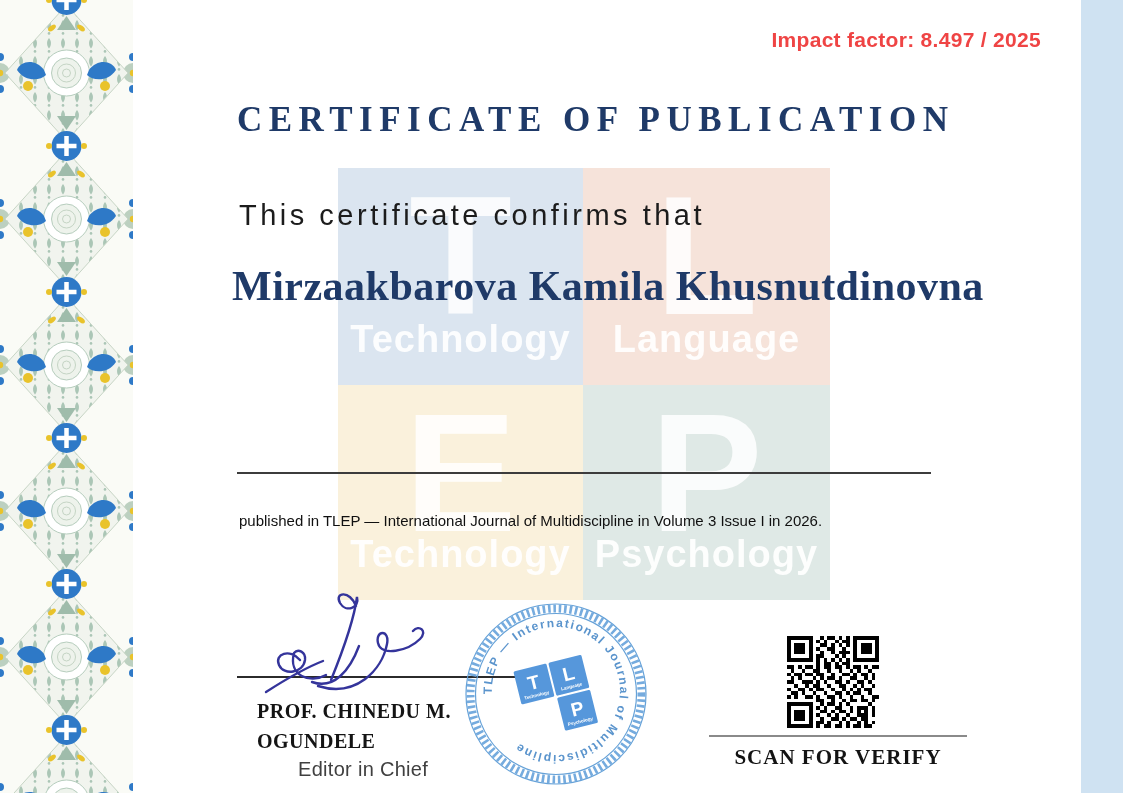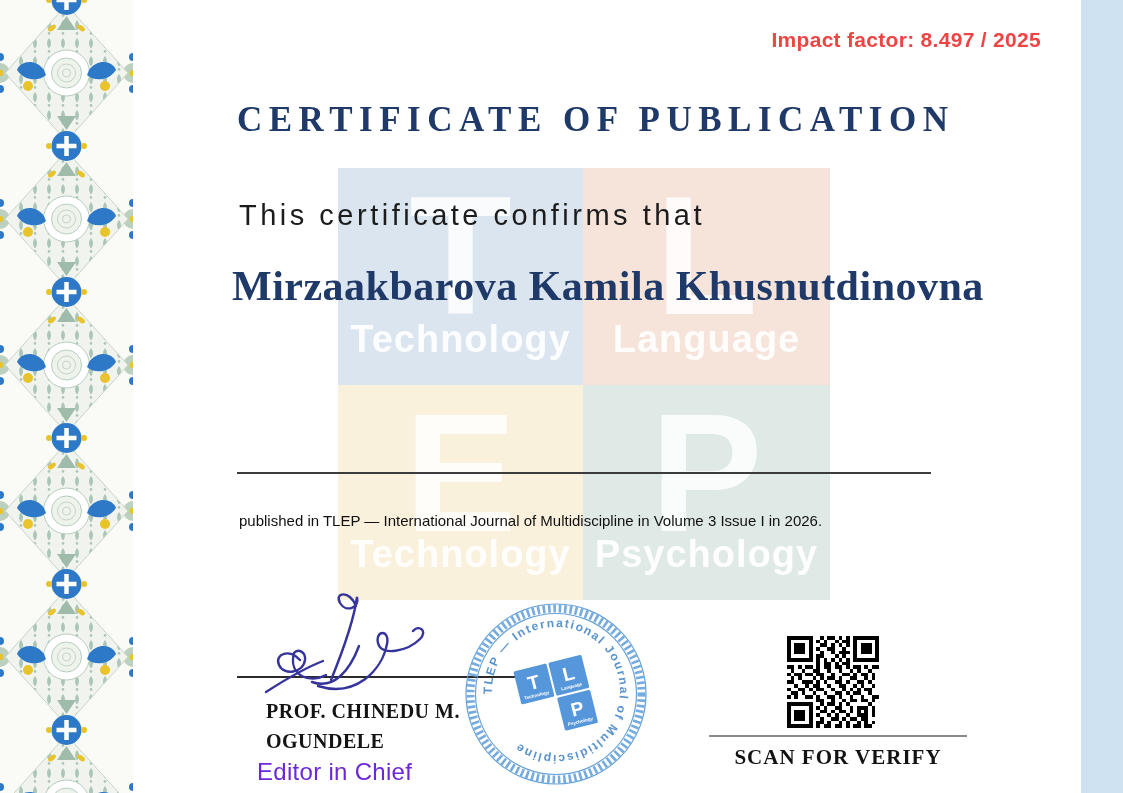--- a/index.html
+++ b/index.html
@@ -35,22 +35,22 @@
   .pub-title{left:239px;top:394px;width:712px;font-size:21.5px;font-weight:700;
              line-height:34px;color:#0f0f0f;letter-spacing:.2px;}
   .title-rule{left:237px;top:472px;width:694px;border-top:2px solid #3c3c3c;height:0;}
   .published{left:239px;top:503px;width:700px;font-size:15px;line-height:35px;color:#101010;}
 
   
   .sig-line{left:237px;top:676px;width:278px;border-top:2px solid #2b2b2b;height:0;}
   .signature{left:260px;top:586px;width:218px;height:108px;}
   .signatory{left:257px;top:696px;width:235px;}
   .signatory-name{font-family:"Liberation Serif",serif;font-weight:700;font-size:20px;
-                  line-height:30px;color:#141414;letter-spacing:.5px;margin-left:9px;}
-  .signatory-role{font-size:24px;color:#6d28d9;margin-top:2px;letter-spacing:.3px;}
+                  line-height:30px;color:#141414;letter-spacing:.5px;}
+  .signatory-role{font-size:20px;color:#404040;margin-top:2px;letter-spacing:.3px;margin-left:41px;}
 
   .stamp{left:464px;top:602px;width:184px;height:184px;}
 
   
   .qr{left:787px;top:636px;width:92px;height:92px;}
   .qr-line{left:709px;top:735px;width:258px;border-top:2px solid #8a8a8a;height:0;}
   .qr-caption{left:709px;top:745px;width:258px;text-align:center;
               font-family:"Liberation Serif",serif;font-weight:700;font-size:21px;
               letter-spacing:1px;color:#131313;}
 </style>

